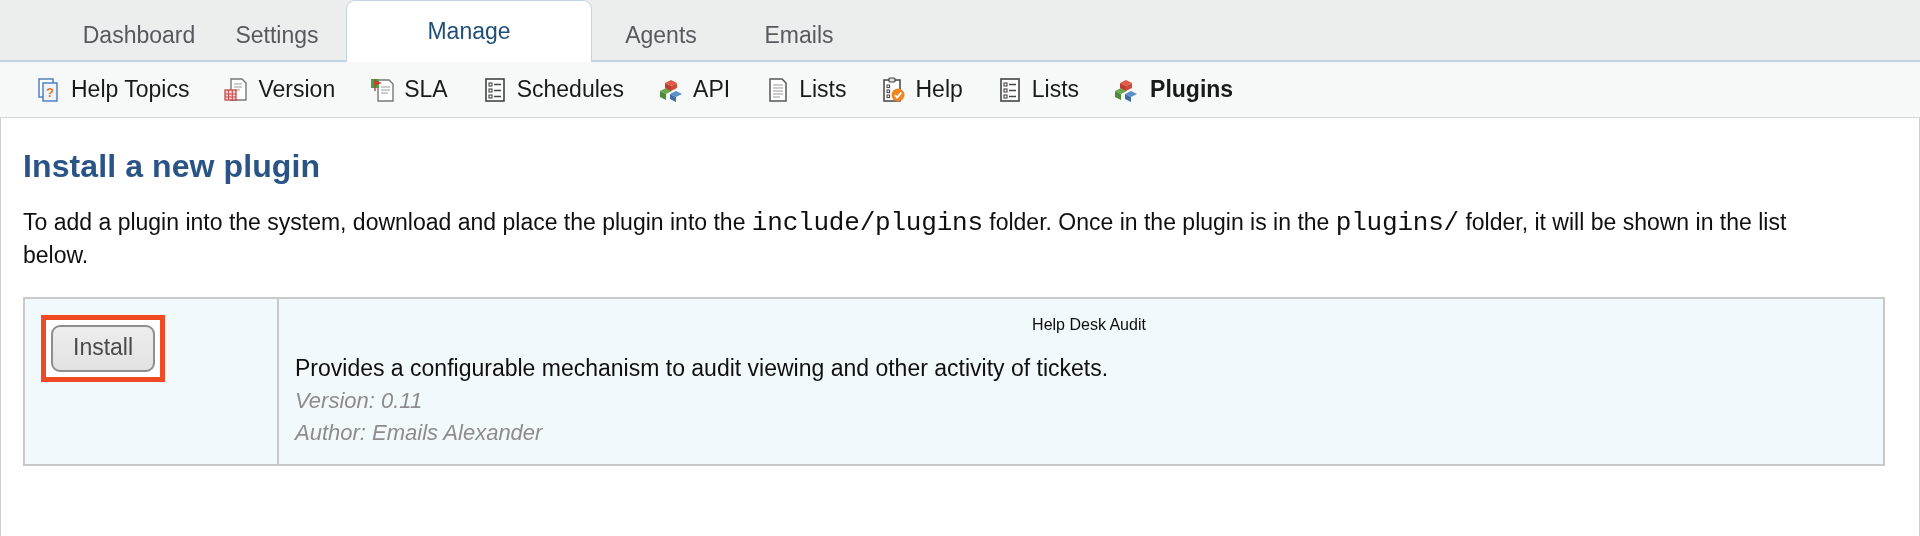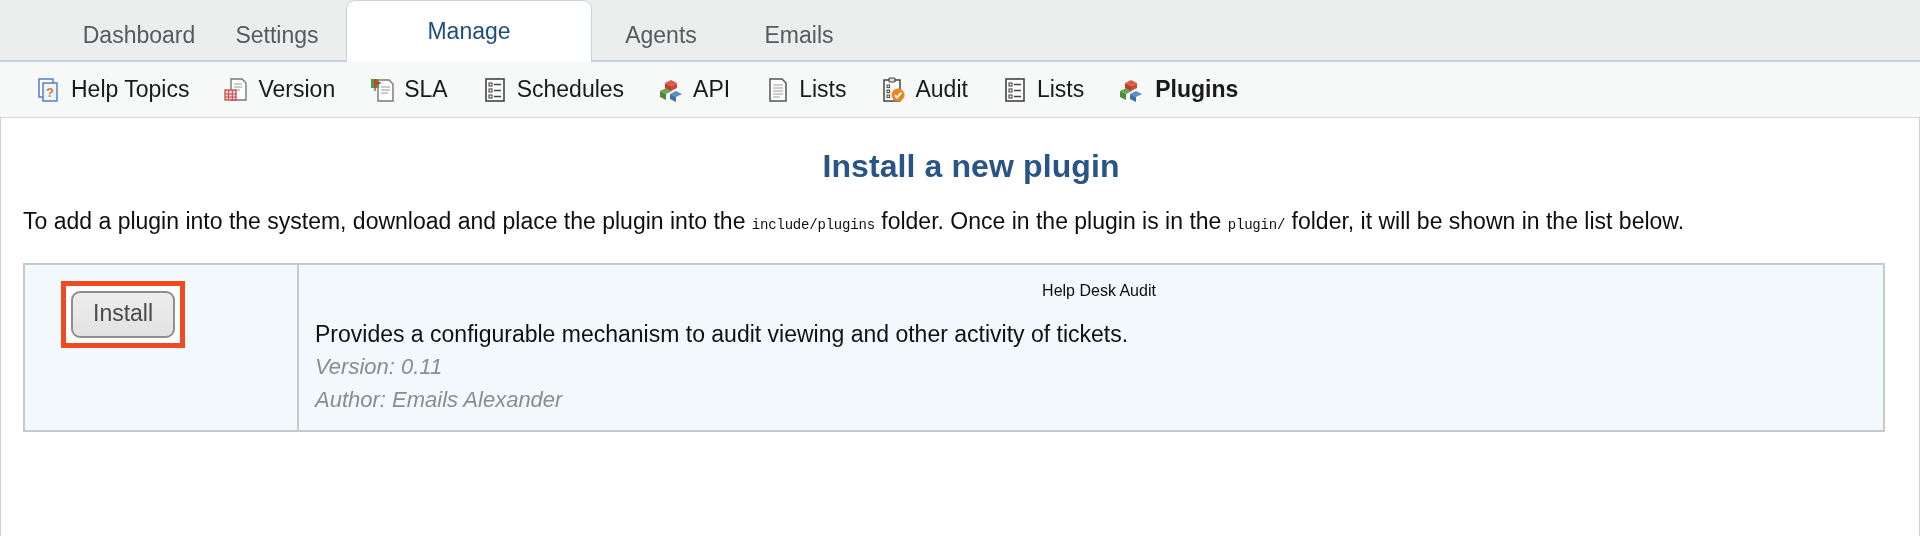--- a/index.html
+++ b/index.html
@@ -95,53 +95,51 @@
     border-bottom: 3px solid #c0c0c0;
     height: 466px;
     position: relative;
   }
   .page-title {
     color: #2b5486;
     font-size: 32px;
     font-weight: bold;
     padding: 30px 0 0 22px;
     letter-spacing: 0.1px;
-    text-align: center;
   }
   .intro {
     padding: 22px 26px 0 22px;
     font-size: 23px;
     color: #0f0f0f;
     line-height: 1.30;
     max-width: 1880px;
   }
   code.mono {
     font-family: "Liberation Mono", "DejaVu Sans Mono", monospace;
-    font-size: 14px;
+    font-size: 26px;
     letter-spacing: -0.2px;
   }
 
   
   .plugin-table {
     margin: 26px 0 0 22px;
     width: 1862px;
     border: 2px solid #c9c9c9;
     background: #f2f9fc;
     display: flex;
     min-height: 156px;
   }
   .plugin-action {
     width: 254px;
     flex: 0 0 254px;
     border-right: 2px solid #c9c9c9;
     padding: 12px 0 0 0;
     display: flex;
     justify-content: flex-start;
     align-items: flex-start;
-    margin-left: 20px;
   }
   .hl-box {
     border: 5px solid #f04a23;
     background: #ffffff;
     padding: 5px;
     margin: 4px 0 0 16px;
     display: inline-block;
   }
   .install-btn {
     font-family: "Liberation Sans", sans-serif;
@@ -286,21 +284,21 @@
         <svg width="26" height="26" viewBox="0 0 26 26">
           <rect x="4" y="3" width="16" height="21" fill="#fff" stroke="#444" stroke-width="1.5"></rect>
           <rect x="9" y="1" width="6" height="4" rx="1" fill="#ddd" stroke="#444" stroke-width="1.2"></rect>
           <rect x="7" y="8" width="2.6" height="2.6" fill="none" stroke="#444" stroke-width="1"></rect>
           <rect x="7" y="13" width="2.6" height="2.6" fill="none" stroke="#444" stroke-width="1"></rect>
           <rect x="7" y="18" width="2.6" height="2.6" fill="none" stroke="#444" stroke-width="1"></rect>
           <circle cx="18" cy="18" r="6.5" fill="#ef8420"></circle>
           <path d="M15 18.3 L17.2 20.6 L21.2 15.6" stroke="#fff" stroke-width="2" fill="none"></path>
         </svg>
       </span>
-      <span>Audit</span>
+      <span>Help</span>
     </div>
 
     <div class="subnav-item">
       <span class="subnav-icon">
         <svg width="26" height="26" viewBox="0 0 26 26">
           <rect x="4" y="2" width="18" height="22" fill="#fff" stroke="#444" stroke-width="1.6"></rect>
           <rect x="7" y="6" width="3" height="3" fill="none" stroke="#444" stroke-width="1.1"></rect>
           <rect x="7" y="12" width="3" height="3" fill="none" stroke="#444" stroke-width="1.1"></rect>
           <rect x="7" y="18" width="3" height="3" fill="none" stroke="#444" stroke-width="1.1"></rect>
           <path d="M12 7.5 H19 M12 13.5 H19 M12 19.5 H19" stroke="#444" stroke-width="1.5"></path>
@@ -324,21 +322,21 @@
       <span>Plugins</span>
     </div>
 
   </div>
 
   <div class="content">
 
     <div class="page-title">Install a new plugin</div>
 
     <div class="intro">
-      <span>To add a plugin into the system, download and place the plugin into the </span><code class="mono">include/plugins</code><span> folder. Once in the plugin is in the </span><code class="mono">plugin/</code><span> folder, it will be shown in the list below.</span>
+      <span>To add a plugin into the system, download and place the plugin into the </span><code class="mono">include/plugins</code><span> folder. Once in the plugin is in the </span><code class="mono">plugins/</code><span> folder, it will be shown in the list below.</span>
     </div>
 
     <div class="plugin-table">
       <div class="plugin-action">
         <div class="hl-box">
           <button class="install-btn">Install</button>
         </div>
       </div>
       <div class="plugin-info">
         <div class="plugin-name">Help Desk Audit</div>

